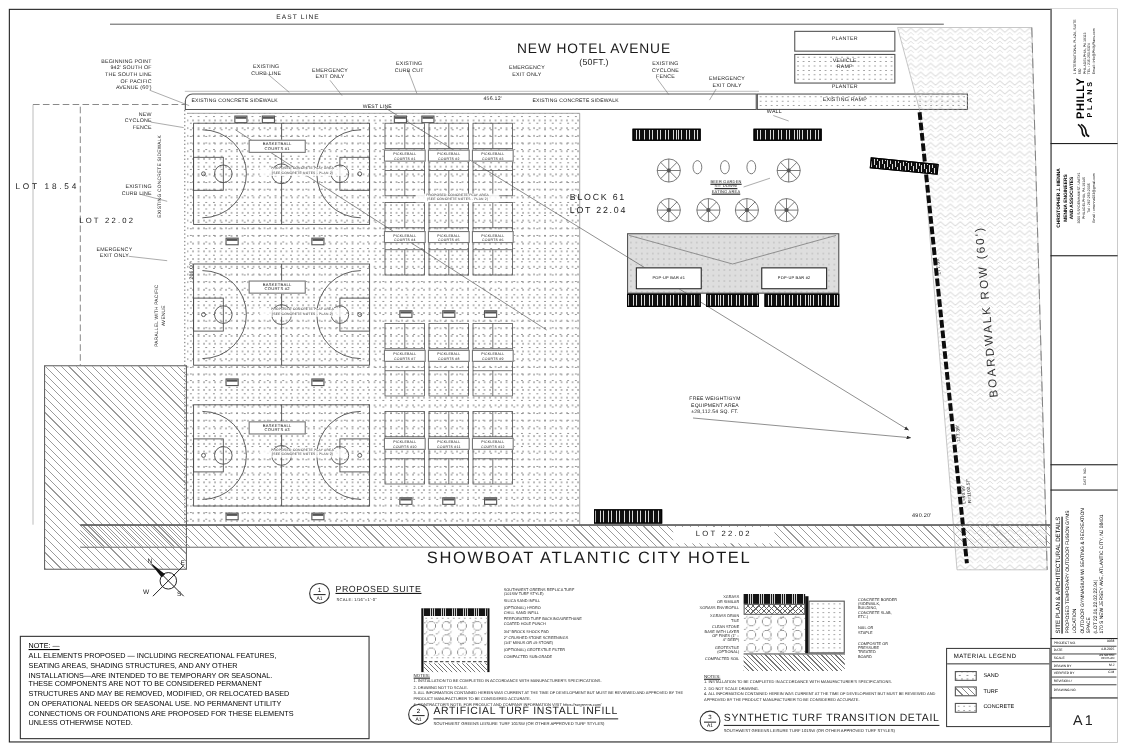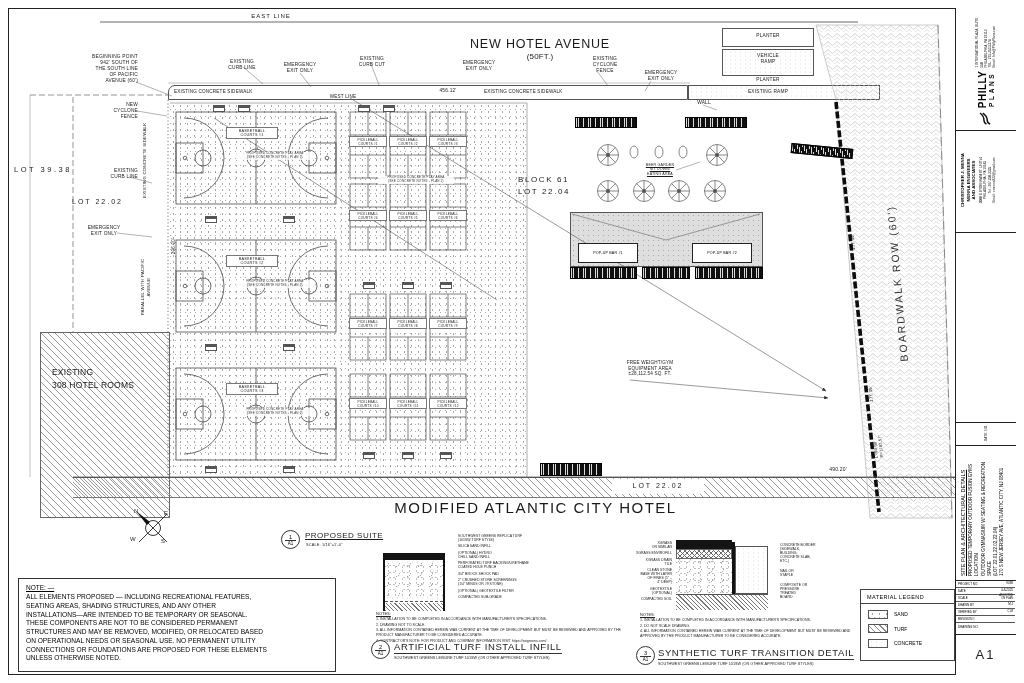--- a/index.html
+++ b/index.html
@@ -217,44 +217,42 @@
   <div class="lbl" data-bind="plan.west_line" style="left:318px;top:94px;width:50px;font-size:4.6px;">WEST LINE</div>
   <div class="lbl" data-bind="plan.planter_top" style="left:740px;top:33px;width:56px;font-size:4.8px;">PLANTER</div>
   <div class="lbl" data-bind="plan.vehicle_ramp" style="left:740px;top:53px;width:56px;font-size:4.8px;">VEHICLE
 RAMP</div>
   <div class="lbl" data-bind="plan.planter_bottom" style="left:740px;top:77px;width:56px;font-size:4.8px;">PLANTER</div>
   <div class="lbl" data-bind="plan.existing_ramp" style="left:722px;top:88.5px;width:92px;font-size:4.8px;background:rgba(255,255,255,.7);">EXISTING RAMP</div>
   <div class="lbl" data-bind="plan.wall" style="left:692px;top:100px;width:24px;font-size:4.8px;">WALL</div>
   <div class="lbl ra" data-bind="plan.new_cyclone_fence" style="left:100px;top:102px;width:38px;font-size:4.8px;">NEW
 CYCLONE
 FENCE</div>
-  <div class="lbl la" data-bind="plan.lot_2201" style="left:14px;top:165px;width:70px;font-size:7.5px;letter-spacing:2.5px;">LOT 39.38</div>
+  <div class="lbl la" data-bind="plan.lot_2201" style="left:14px;top:165px;width:70px;font-size:7.5px;letter-spacing:2.5px;">LOT 18.54</div>
   <div class="lbl ra" data-bind="plan.existing_curb_line" style="left:96px;top:168px;width:42px;font-size:4.8px;">EXISTING
 CURB LINE</div>
   <div class="lbl la" data-bind="plan.lot_2202" style="left:72px;top:198px;width:70px;font-size:7px;letter-spacing:2px;">LOT 22.02</div>
   <div class="lbl" data-bind="plan.emergency_exit" style="left:80px;top:225px;width:48px;font-size:4.8px;">EMERGENCY
 EXIT ONLY</div>
   <div class="lbl la rot90" data-bind="plan.sidewalk_vertical" style="left:142px;top:198px;width:100px;font-size:4.4px;">EXISTING CONCRETE SIDEWALK</div>
   <div class="lbl rot90" data-bind="plan.parallel_pacific" style="left:140px;top:333px;width:92px;font-size:4.4px;">PARALLEL WITH PACIFIC
 AVENUE</div>
   <div class="lbl rot90" data-bind="plan.dim_left" style="left:171px;top:259px;width:26px;font-size:4.6px;">206.00'</div>
   <div class="lbl la" data-bind="plan.block61" style="left:518px;top:174px;width:80px;font-size:8px;letter-spacing:1.6px;line-height:1.5;">BLOCK 61
 LOT 22.04</div>
   <div class="lbl" data-bind="plan.beer_garden" style="left:634px;top:163px;width:52px;font-size:3.6px;text-decoration:underline;">BEER GARDEN
 SIT DOWN/
 EATING AREA</div>
   <div class="lbl" data-bind="plan.free_weight" style="left:612px;top:360px;width:76px;font-size:4.6px;">FREE WEIGHT/GYM
 EQUIPMENT AREA
 ±28,112.54 SQ. FT.</div>
-  <div class="lbl la" data-bind="plan.hotel_rooms" style="left:52px;top:366px;width:110px;font-size:8.5px;line-height:1.5;">EXISTING
-308 HOTEL ROOMS</div>
   <div class="lbl" data-bind="plan.dim_bottom" style="left:818px;top:466px;width:40px;font-size:5px;background:#fff;">490.20'</div>
 
   <div class="plate" style="left:278px;top:498px;width:515px;height:20px;">
-    <span class="lbl" data-bind="plan.showboat" style="position:static;font-size:15px;letter-spacing:1.5px;">MODIFIED ATLANTIC CITY HOTEL</span>
+    <span class="lbl" data-bind="plan.showboat" style="position:static;font-size:15px;letter-spacing:1.5px;">SHOWBOAT ATLANTIC CITY HOTEL</span>
   </div>
   <div class="plate" style="left:612px;top:479px;width:92px;height:15px;">
     <span class="lbl" data-bind="plan.lot_2202_bottom" style="position:static;font-size:7px;letter-spacing:2px;">LOT 22.02</span>
   </div>
 
   <div class="lbl la rot95" data-bind="plan.boardwalk" style="left:898px;top:362px;width:170px;font-size:10.5px;letter-spacing:2px;color:#333;">BOARDWALK ROW (60')</div>
   <div class="lbl la rot95" data-bind="plan.dim_boardwalk_1" style="left:851px;top:250px;width:36px;font-size:4.4px;">177.39'</div>
   <div class="lbl la rot95" data-bind="plan.dim_boardwalk_2" style="left:869px;top:402px;width:36px;font-size:4.4px;">177.39'</div>
   <div class="lbl la rot95" data-bind="plan.dim_boardwalk_3" style="left:874px;top:458px;width:40px;font-size:4px;">L=90.99'
 R=1102.57'</div>

